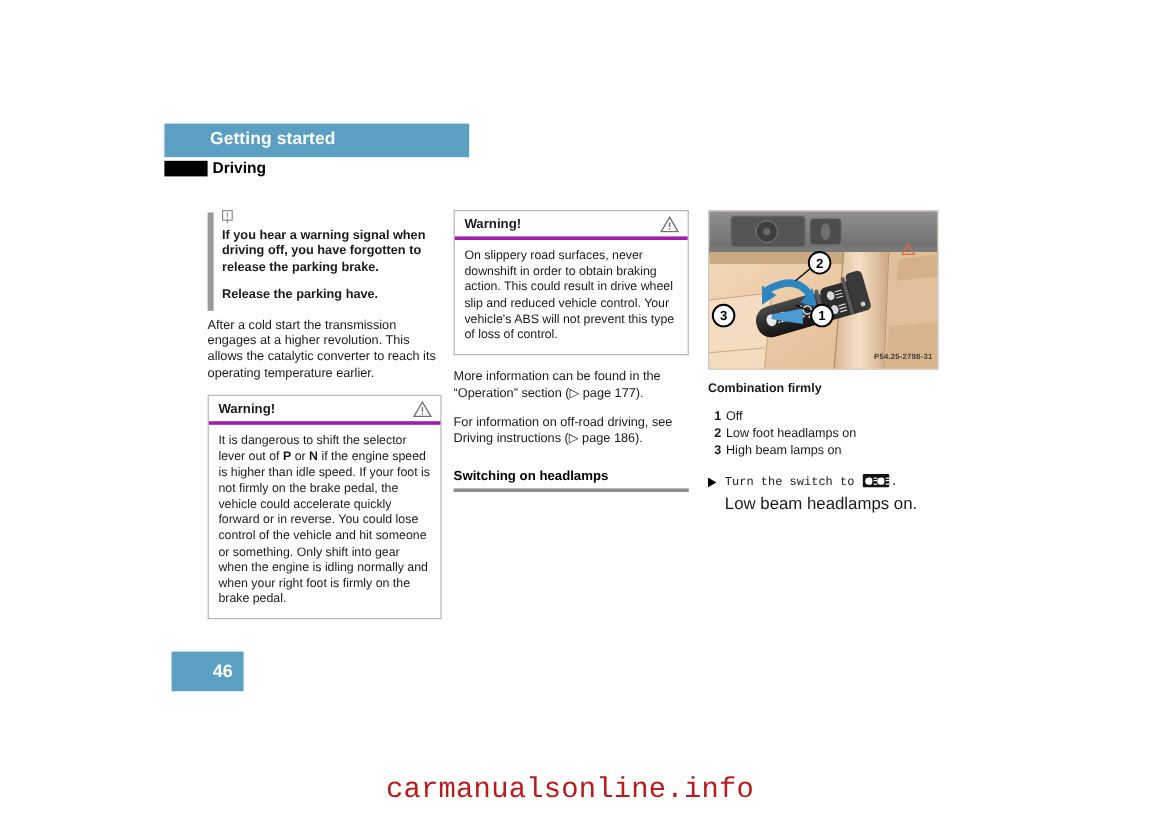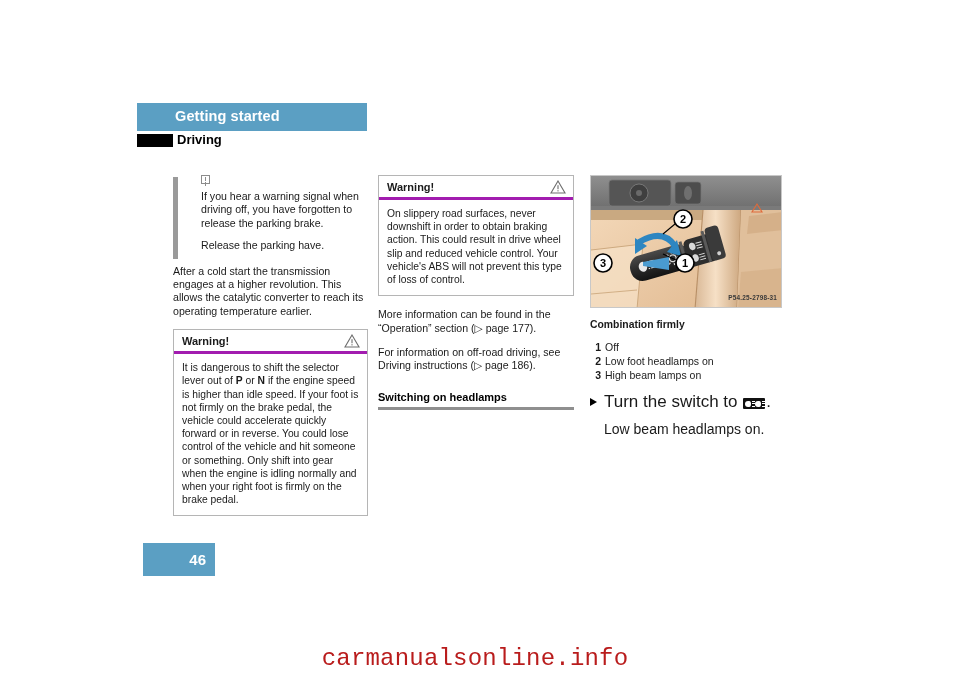--- a/index.html
+++ b/index.html
@@ -22,21 +22,21 @@
     position: absolute;
     left: 0; top: 0;
     width: 960px; height: 678px;
     background: #ffffff;
   }
 
   
   .hdr-bar {
     position: absolute;
     left: 137px; top: 103px;
-    width: 230px; height: 28px;
+    width: 254px; height: 28px;
     background: #5b9fc3;
   }
   .hdr-bar-label {
     position: absolute;
     left: 38px; top: 5px;
     font-size: 14.5px;
     font-weight: bold;
     color: #ffffff;
     letter-spacing: 0.1px;
   }
@@ -51,21 +51,21 @@
     left: 177px; top: 132px;
     font-size: 13px;
     font-weight: bold;
     color: #000000;
   }
 
   
   .pagenum {
     position: absolute;
     left: 143px; top: 543px;
-    width: 72px; height: 33px;
+    width: 60px; height: 33px;
     background: #5b9fc3;
   }
   .pagenum span {
     position: absolute;
     right: 9px; top: 8px;
     font-size: 15px;
     font-weight: bold;
     color: #ffffff;
   }
 
@@ -91,22 +91,23 @@
   }
   .col1 { left: 173px; width: 195px; }
   .col2 { left: 378px; width: 196px; }
   .col3 { left: 590px; width: 196px; }
 
   p.body { margin: 0 0 11px 0; }
 
   
   .note {
     position: relative;
-    padding-left: 28px;
+    padding-left: 12px;
     margin-bottom: 12px;
+    font-weight: bold;
   }
   .note-rule {
     position: absolute;
     left: 0; top: 2px;
     width: 5px; height: 82px;
     background: #9a9a9a;
   }
   .note-icon {
     width: 9px; height: 9px;
     border: 1.5px solid #8c8c8c;
@@ -204,23 +205,24 @@
     font-weight: bold;
     width: 11px;
     flex: 0 0 11px;
     text-align: right;
     margin-right: 4px;
   }
 
   
   .action {
     display: flex;
-    margin-bottom: 14px;
-    font-size: 17px;
+    margin-bottom: 3px;
+    font-size: 10px;
     line-height: 13.5px;
+    font-family: Liberation Mono, monospace;
   }
   .action-arrow {
     flex: 0 0 14px;
     padding-top: 3px;
   }
   .action-arrow svg { display: block; }
   .action-sub {
     margin: 0 0 0 14px;
     font-size: 14px;
     line-height: 13.5px;

